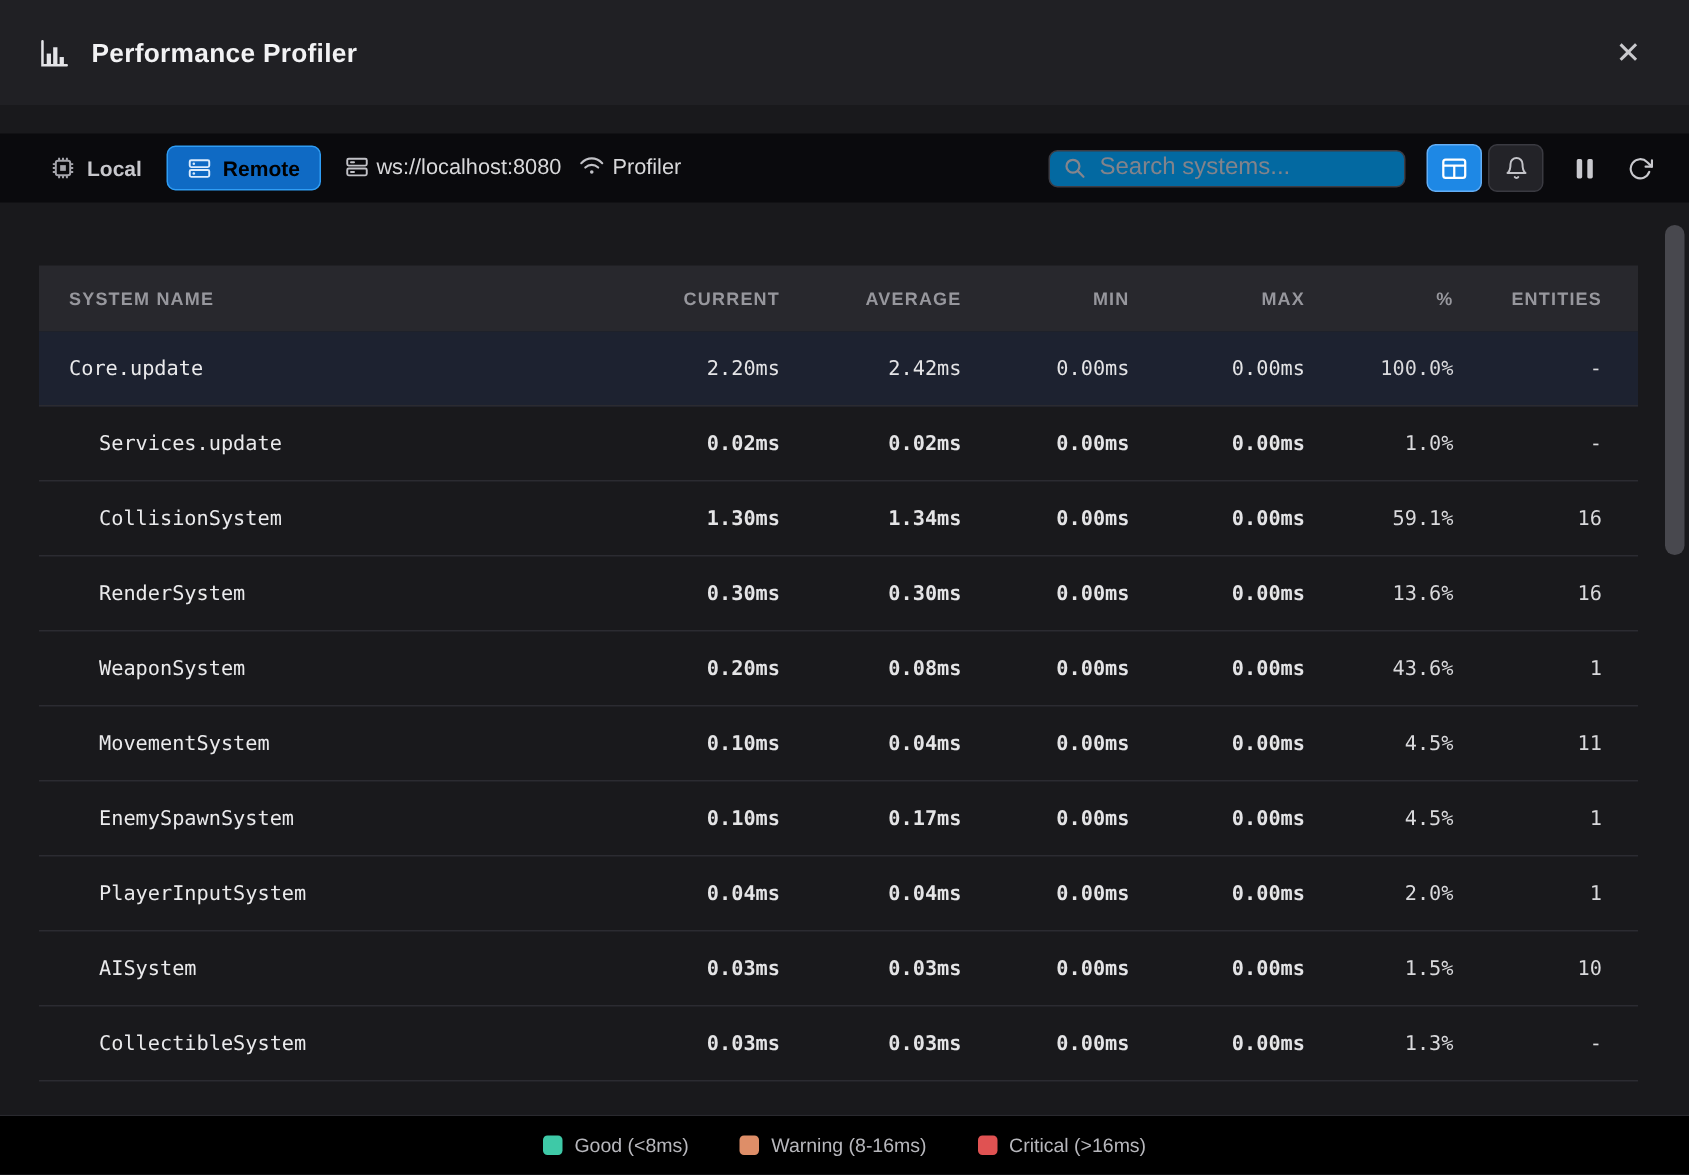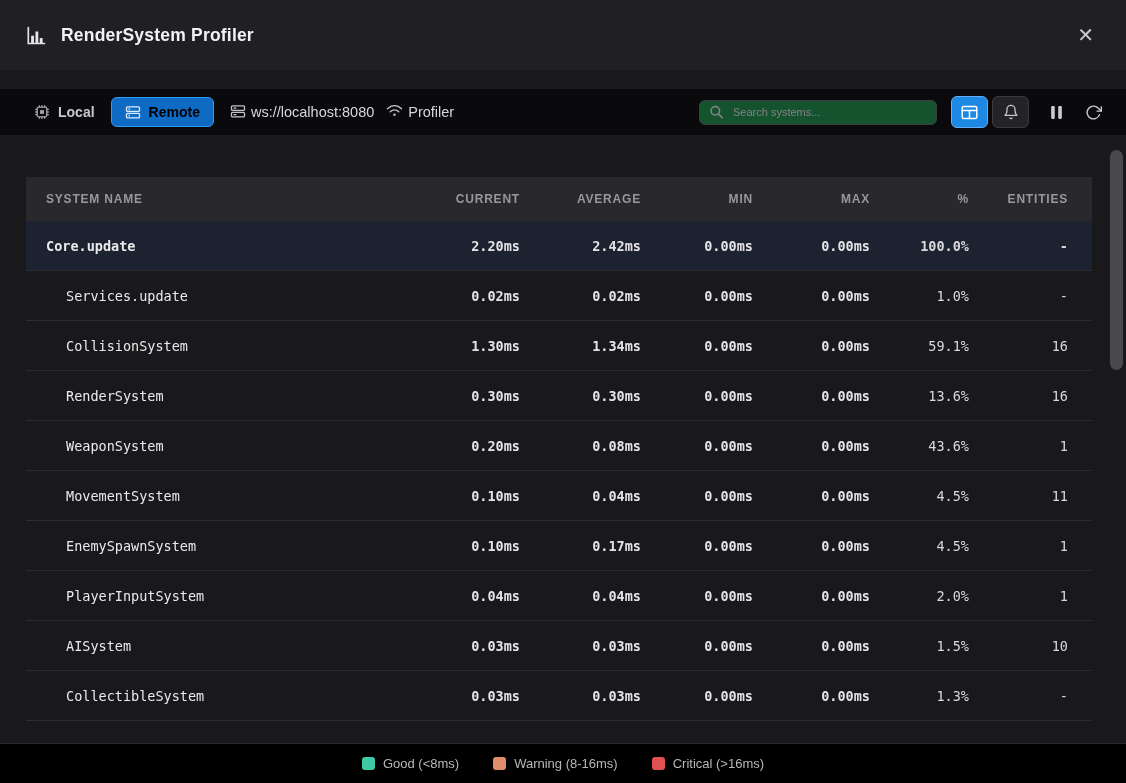--- a/index.html
+++ b/index.html
@@ -59,25 +59,25 @@
   .meta-group .ic { display: flex; color: #c2c2c7; }
   .endpoint { margin-right: 12px; }
 
   .searchbox { position: relative; margin-left: auto; width: 238px; }
   .searchbox .ic {
     position: absolute; left: 10px; top: 50%; transform: translateY(-50%);
     color: #85858d; display: flex;
   }
   .searchbox input {
     width: 100%; height: 25px;
-    background: #14532d;
+    background: #0369a1;
     border: 1px solid #3d3d45;
     border-radius: 6px;
     color: #d2d2d6;
-    font-size: 11px;
+    font-size: 16px;
     padding: 0 10px 0 33px;
     font-family: "Liberation Sans", sans-serif;
     outline: none;
   }
   .searchbox input::placeholder { color: #83838b; }
 
   .icon-btn {
     width: 37px; height: 32px;
     display: flex; align-items: center; justify-content: center;
     border-radius: 6px; cursor: pointer;
@@ -118,21 +118,21 @@
   .th { text-align: right; }
   .th.left { text-align: left; }
   .tr {
     height: 50px;
     border-bottom: 1px solid #2b2b31;
     font-family: "DejaVu Sans Mono", monospace;
     font-size: 13.5px;
     cursor: default;
   }
   .tr.hl { background: var(--row-highlight, #1d2230); }
-  .tr.hl .cell { font-weight: 700; }
+  .tr.hl .cell { font-weight: 400; }
   .cell { text-align: right; color: #d9d9dc; white-space: nowrap; }
   .cell.name { text-align: left; color: #eaeaec; }
   .cell.strong { font-weight: 700; color: #e4e4e6; }
   .ind1 { padding-left: 20px; }
 
   
   .scroll-track {
     position: absolute;
     right: 3px; top: 148px; bottom: 50px;
     width: 13px;
@@ -164,21 +164,21 @@
 
   <div class="header">
     <span class="app-icon">
       <svg width="21" height="21" viewBox="0 0 20 20" fill="#e4e4e8">
         <path d="M2.2 2.4 V17.6 H17.6" fill="none" stroke="#e4e4e8" stroke-width="1.6" stroke-linecap="round"></path>
         <rect x="4.9" y="10.2" width="2.7" height="7.2"></rect>
         <rect x="9.0" y="6.2" width="2.7" height="11.2"></rect>
         <rect x="13.1" y="12.4" width="2.7" height="5.0"></rect>
       </svg>
     </span>
-    <h1>RenderSystem Profiler</h1>
+    <h1>Performance Profiler</h1>
     <button class="close-btn">✕</button>
   </div>
 
   <div class="toolbar">
     <button class="tbtn tbtn-local">
       <span class="ic">
         <svg width="16" height="16" viewBox="0 0 16 16" fill="none" stroke="currentColor" stroke-width="1.3">
           <rect x="3.2" y="3.2" width="9.6" height="9.6" rx="1.5"></rect>
           <rect x="6.1" y="6.1" width="3.8" height="3.8" fill="currentColor" stroke="none"></rect>
           <path d="M5.4 3.2V1.2 M8 3.2V1.2 M10.6 3.2V1.2 M5.4 14.8v-2 M8 14.8v-2 M10.6 14.8v-2 M3.2 5.4h-2 M3.2 8h-2 M3.2 10.6h-2 M14.8 5.4h-2 M14.8 8h-2 M14.8 10.6h-2"></path>

